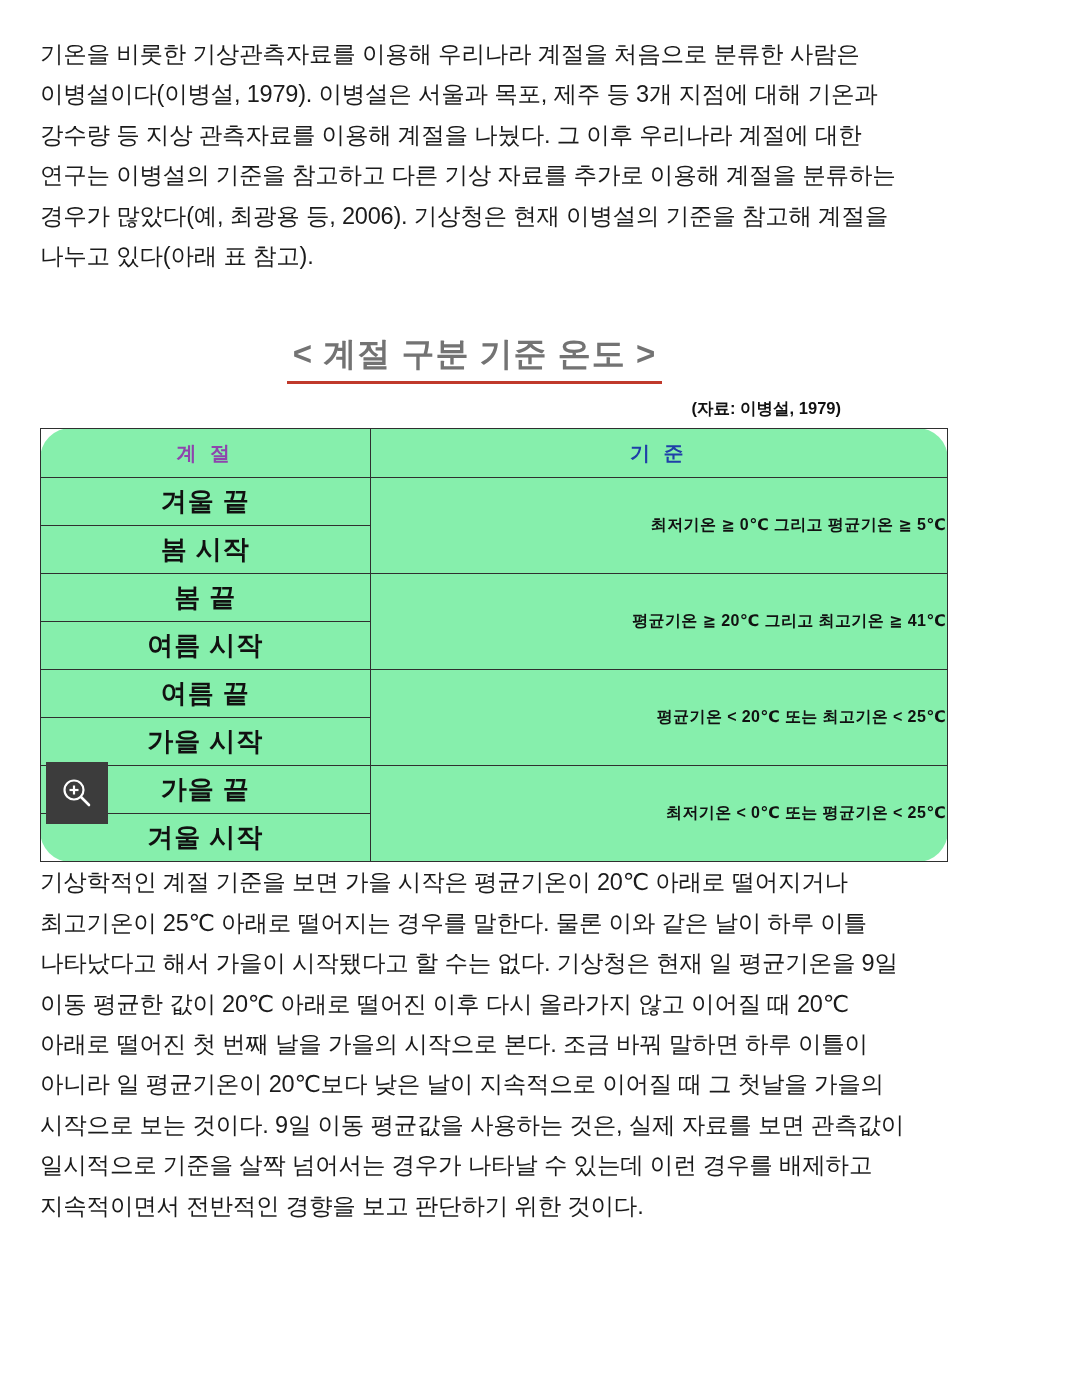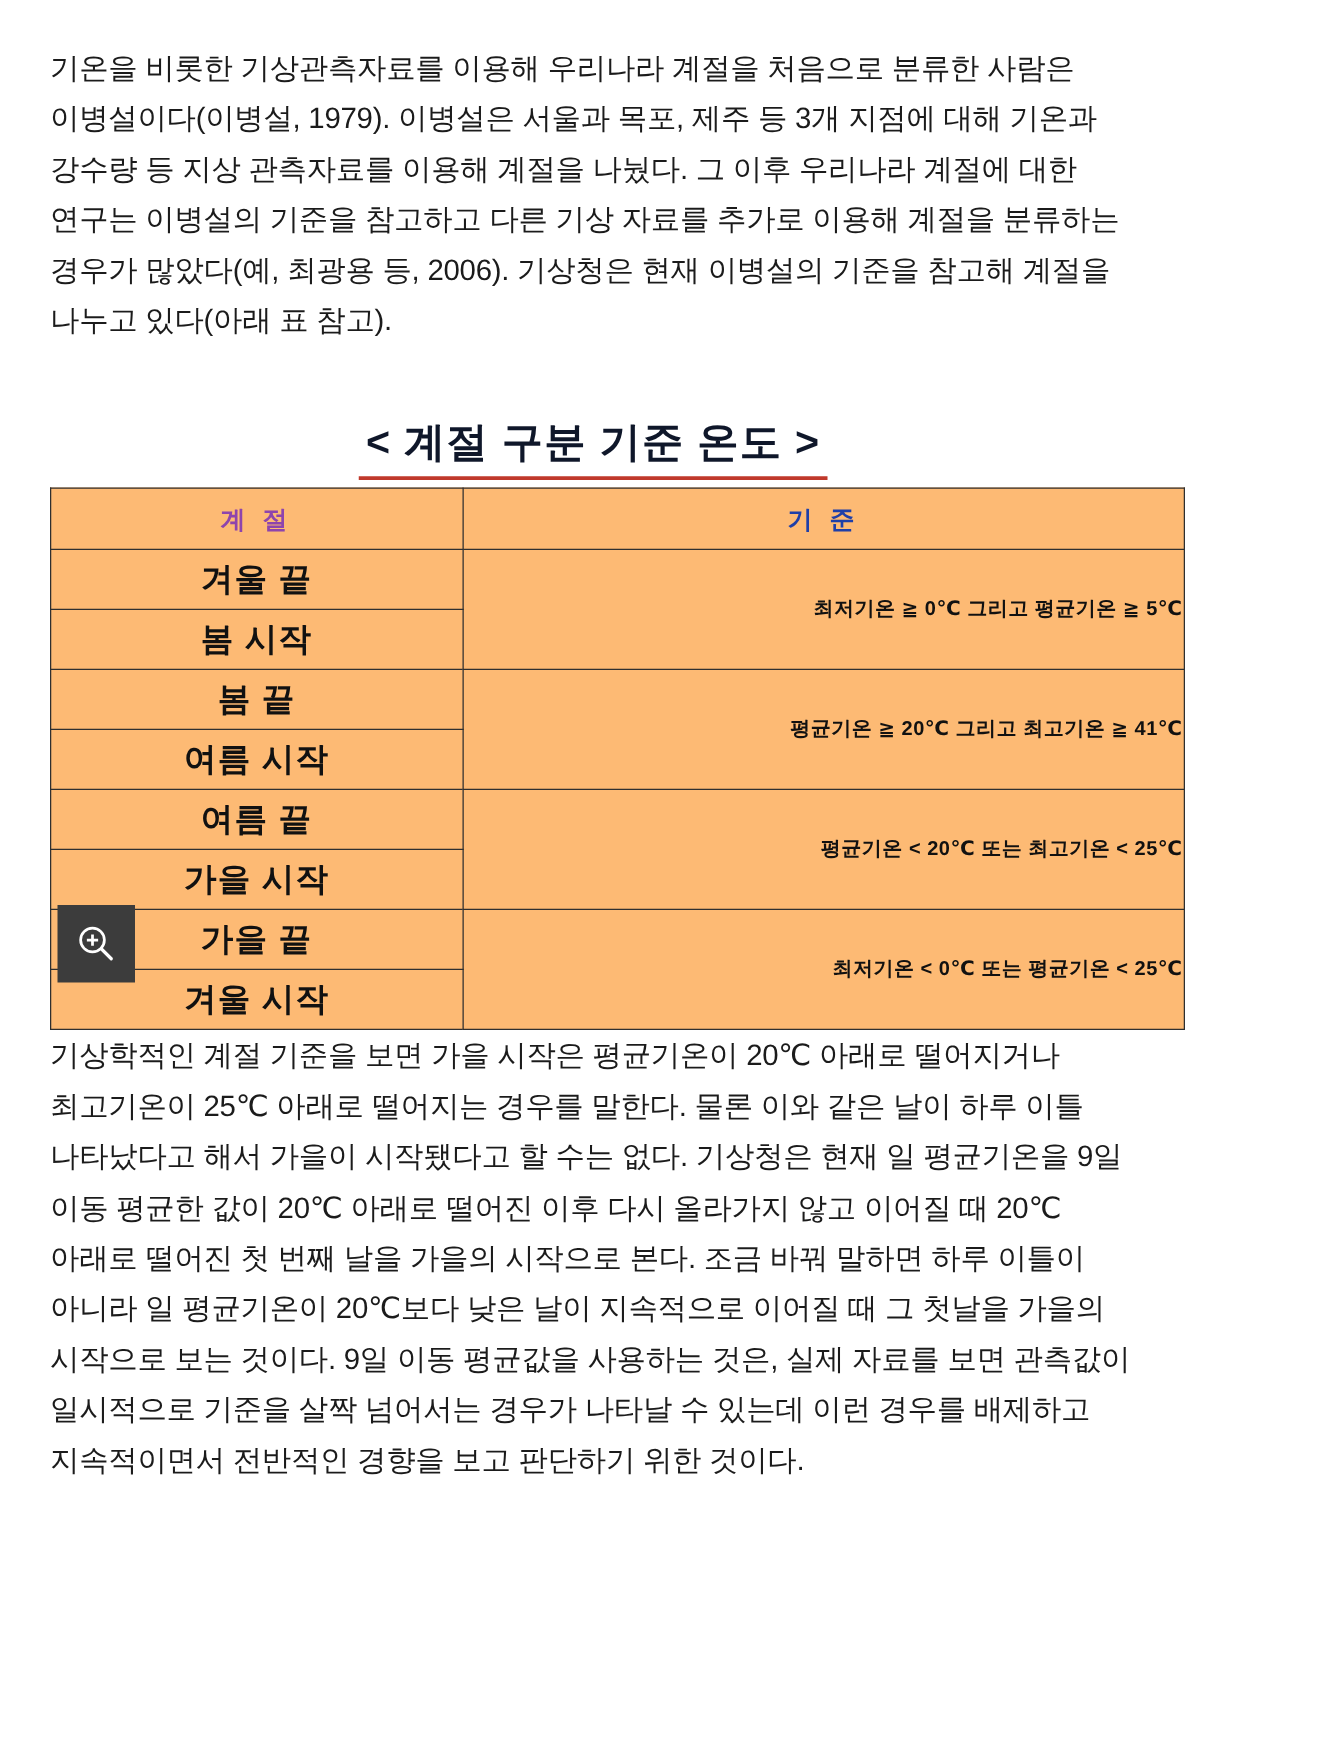--- a/index.html
+++ b/index.html
@@ -28,21 +28,21 @@
     word-break: keep-all;
   }
   .figure-block {
     margin-top: 56px;
     position: relative;
   }
   .figure-title {
     text-align: center;
     font-size: 33px;
     font-weight: bold;
-    color: #0f172a;
+    color: #737373;
     letter-spacing: 1px;
     margin-bottom: 6px;
   }
   .figure-title span.inner {
     border-bottom: 3px solid #c0392b;
     padding: 0 6px 4px 6px;
     display: inline-block;
   }
   .figure-source {
     text-align: right;
@@ -54,21 +54,22 @@
     margin-bottom: 8px;
   }
   .table-wrap {
     width: 908px;
     margin: 0 auto;
   }
   table.season-table {
     width: 100%;
     border-collapse: collapse;
     table-layout: fixed;
-    background: #fdba74;
+    background: #86efac;
+    border-radius: 31px;
   }
   table.season-table th,
   table.season-table td {
     border: 1px solid #2f2f2f;
     text-align: center;
     vertical-align: middle;
     font-weight: bold;
   }
   table.season-table th {
     height: 46px;
@@ -119,20 +120,21 @@
 <div class="page">
 
   <p class="body-text">기온을 비롯한 기상관측자료를 이용해 우리나라 계절을 처음으로 분류한 사람은 이병설이다(이병설, 1979). 이병설은 서울과 목포, 제주 등 3개 지점에 대해 기온과 강수량 등 지상 관측자료를 이용해 계절을 나눴다. 그 이후 우리나라 계절에 대한 연구는 이병설의 기준을 참고하고 다른 기상 자료를 추가로 이용해 계절을 분류하는 경우가 많았다(예, 최광용 등, 2006). 기상청은 현재 이병설의 기준을 참고해 계절을 나누고 있다(아래 표 참고).</p>
 
   <div class="figure-block">
 
     <div class="figure-title">
       <span class="inner">&lt; 계절 구분 기준 온도 &gt;</span>
     </div>
 
+    <div class="figure-source">(자료: 이병설, 1979)</div>
 
     <div class="table-wrap">
       <table class="season-table">
         <thead>
           <tr>
             <th class="col-season">계  절</th>
             <th class="col-criteria">기  준</th>
           </tr>
         </thead>
         <tbody>

